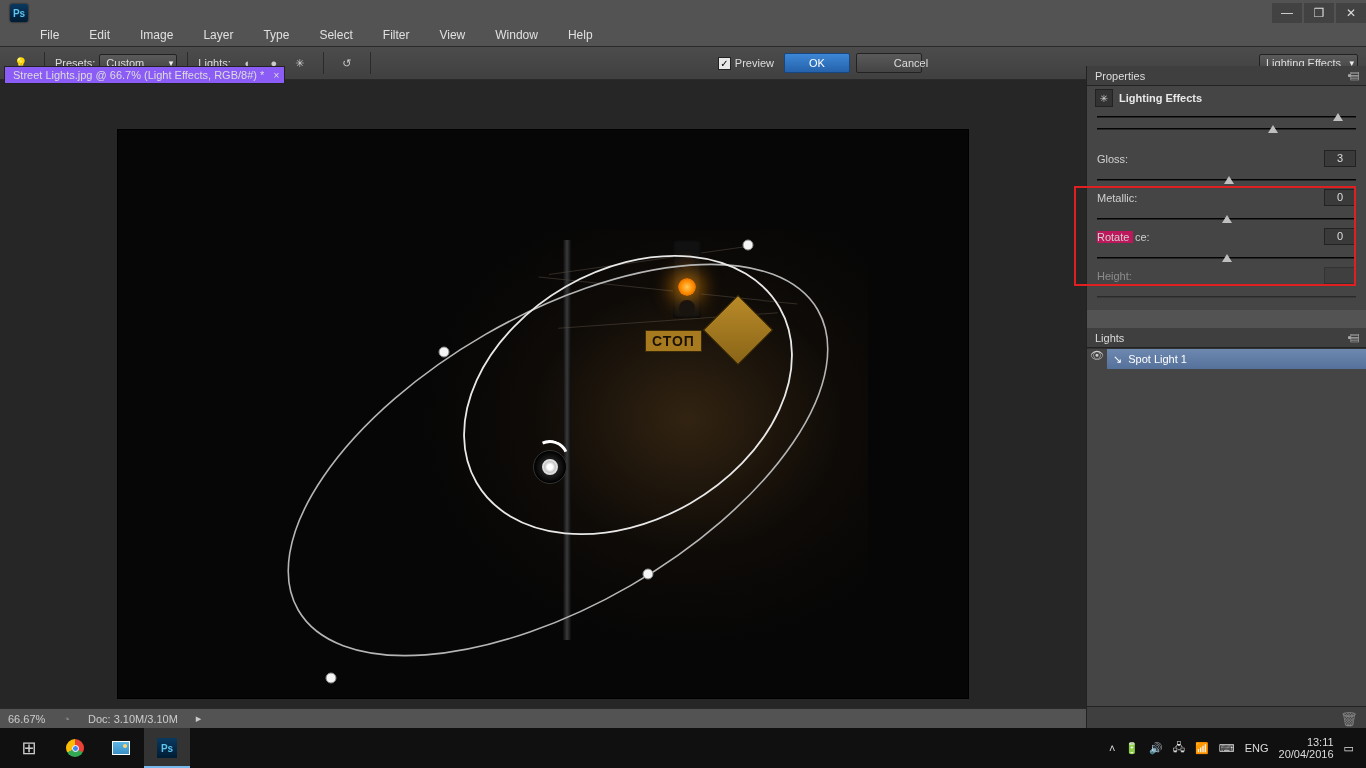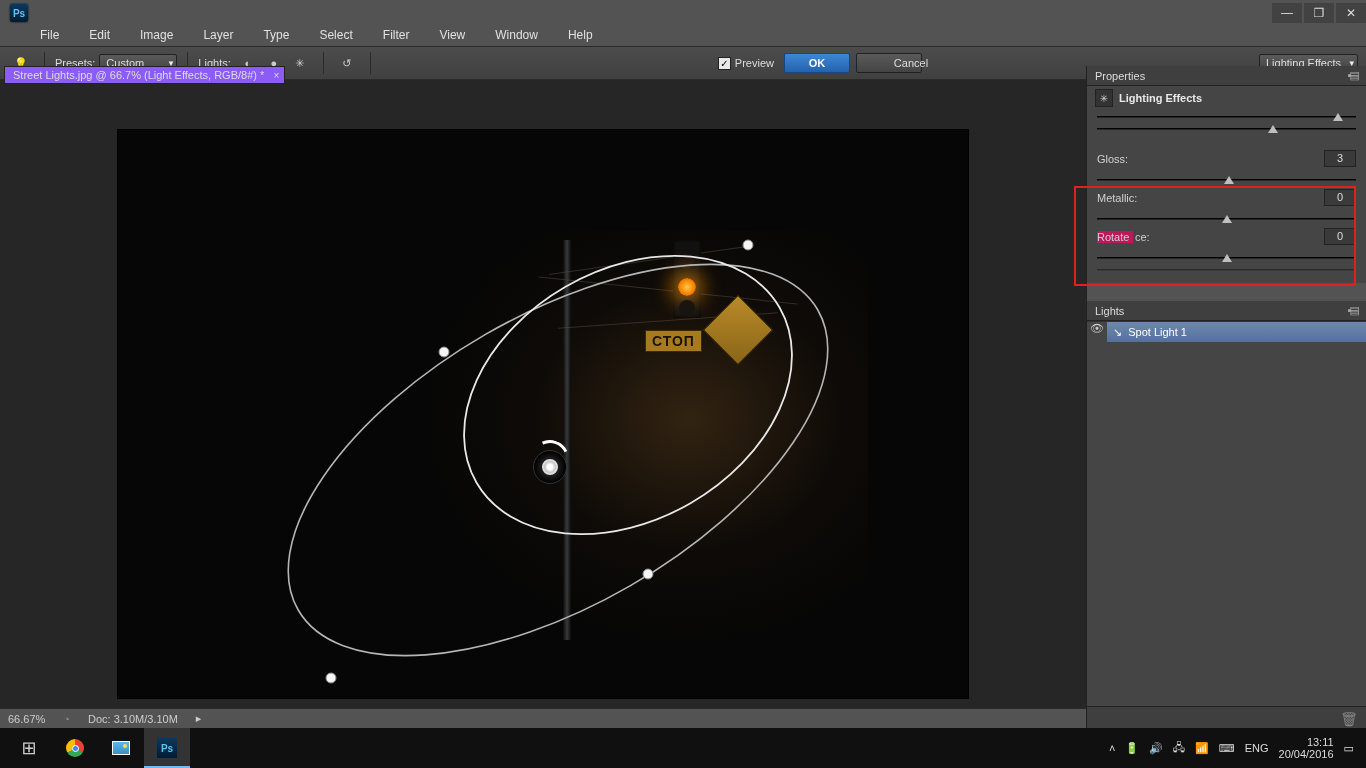--- a/index.html
+++ b/index.html
@@ -16,21 +16,21 @@
 .menubar span { margin-right:18px; color:#e0e0e0; font-size:12px; }
 
 
 .optbar { height:34px; background:linear-gradient(#4c4c4c,#404040); border-top:1px solid #2a2a2a; border-bottom:1px solid #2a2a2a; display:flex; align-items:center; padding:0 8px; }
 .optbar .sep { width:1px; height:22px; background:#2a2a2a; margin:0 10px; }
 .opt-label { color:#ddd; font-size:11px; margin-right:4px; }
 .dropdown { background:linear-gradient(#5a5a5a,#444); border:1px solid #222; height:18px; padding:0 16px 0 6px; color:#ddd; font-size:11px; position:relative; display:flex; align-items:center; border-radius:2px; }
 .dropdown::after { content:"▾"; position:absolute; right:3px; font-size:9px; color:#eee; }
 .icon-btn { width:22px; height:22px; display:flex; align-items:center; justify-content:center; color:#ccc; border-radius:2px; margin:0 2px; }
 .checkbox { width:13px; height:13px; background:#e8e8e8; border:1px solid #222; display:flex; align-items:center; justify-content:center; color:#000; font-size:10px; margin-right:4px; }
-.ok-btn { background:linear-gradient(#3d87d6,#2562ab); color:#fff; height:20px; width:66px; border:1px solid #164781; display:flex; align-items:center; justify-content:center; font-size:11px; margin:12px 6px; border-radius:2px;font-weight:bold; }
+.ok-btn { background:linear-gradient(#3d87d6,#2562ab); color:#fff; height:20px; width:66px; border:1px solid #164781; display:flex; align-items:center; justify-content:center; font-size:11px; margin:12px 6px; border-radius:2px; }
 .cancel-btn { background:linear-gradient(#5a5a5a,#444); color:#ddd; height:20px; width:66px; border:1px solid #222; display:flex; align-items:center; justify-content:center; font-size:11px; border-radius:2px;padding-left:44px; }
 .big-dd { min-width:92px; }
 
 
 .workspace { position:absolute; top:80px; bottom:40px; left:0; right:280px; background:#262626; }
 .doc-tab { position:absolute; top:-14px; left:4px; height:18px; background:#8b5cf6; border:1px solid #222; padding:0 20px 0 8px; color:#ddd; font-size:11px; display:flex; align-items:center; }
 .doc-tab .x { position:absolute; right:5px; font-size:10px; }
 .canvas-wrap { position:absolute; top:20px; left:0; right:0; bottom:0; display:flex; align-items:center; justify-content:center; background:#262626; }
 .canvas { width:850px; height:568px; background:#060606; position:relative; overflow:hidden; box-shadow:0 0 0 1px #000; }
 
@@ -223,20 +223,24 @@
       <span class="prop-label rot-label">Rotate</span>
       <span class="prop-label" style="margin-left:38px">ce:</span>
       <div class="num-input">0</div>
     </div>
     <div class="slider">
       <div class="slider-track"></div>
         <div class="slider-thumb" id="th-amb" style="left: 50%;"></div>
     </div>
 
 
+    <div class="prop-row" style="opacity:.5">
+      <span class="prop-label">Height:</span>
+      <div class="num-input"></div>
+    </div>
     <div class="slider" style="opacity:.4">
       <div class="slider-track"></div>
     </div>
   </div>
 
   <div class="lights-panel">
     <div class="panel-tab">
       <span>Lights</span>
       <span class="panel-menu">▪▤</span>
     </div>

